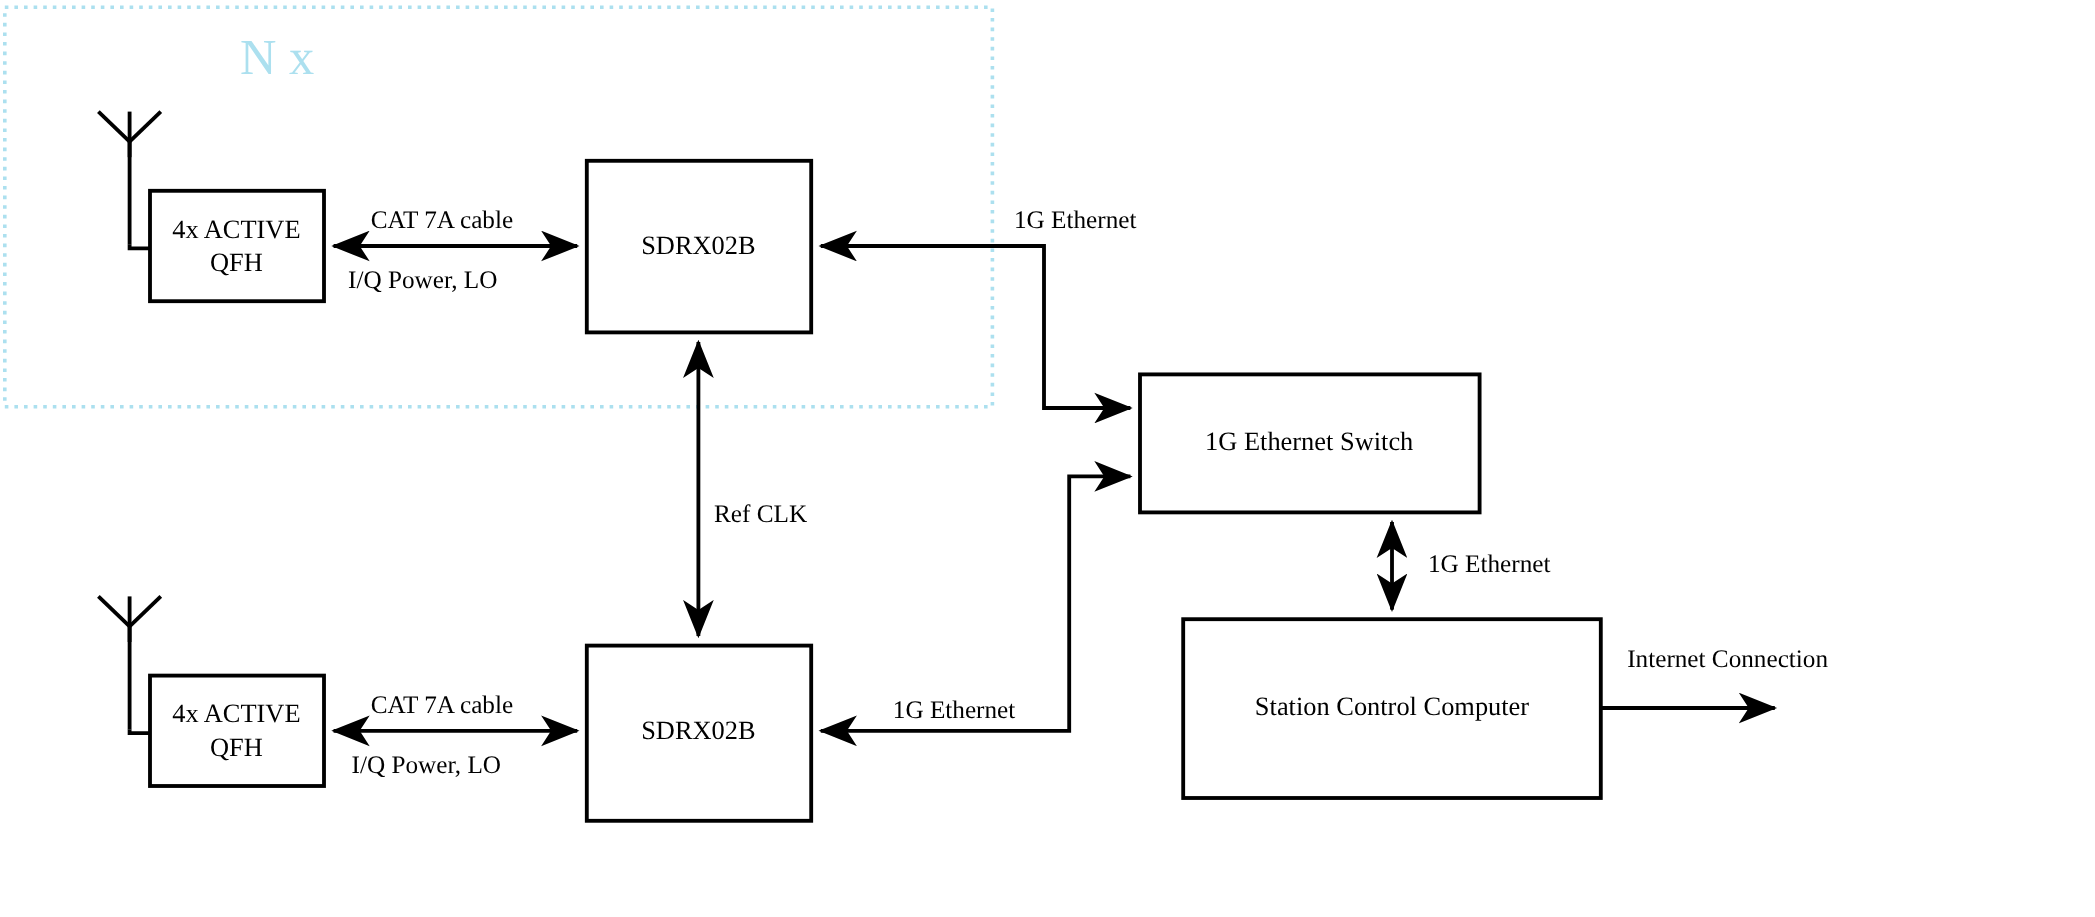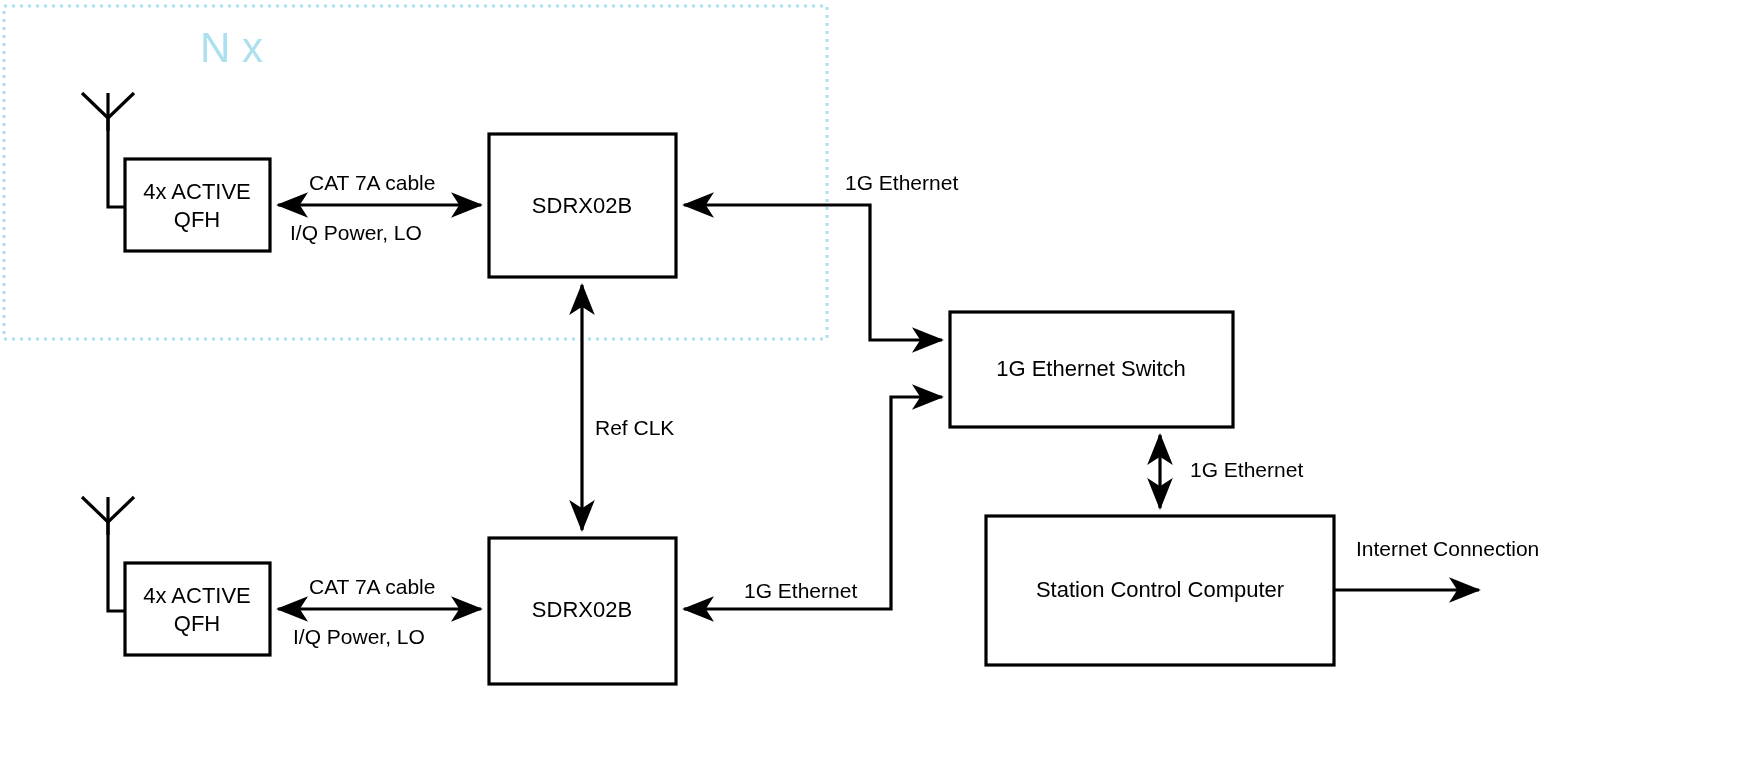--- a/index.html
+++ b/index.html
@@ -6,21 +6,21 @@
     margin: 0;
     padding: 0;
     background: #ffffff;
   }
   #stage {
     position: relative;
     width: 1746px;
     height: 764px;
     background: #ffffff;
     overflow: hidden;
-    font-family: Liberation Sans, sans-serif;
+    font-family: Liberation Serif, serif;
   }
   #diagram-svg {
     position: absolute;
     left: 0;
     top: 0;
     width: 1746px;
     height: 764px;
   }
   .box-label {
     font-size: 22px;

